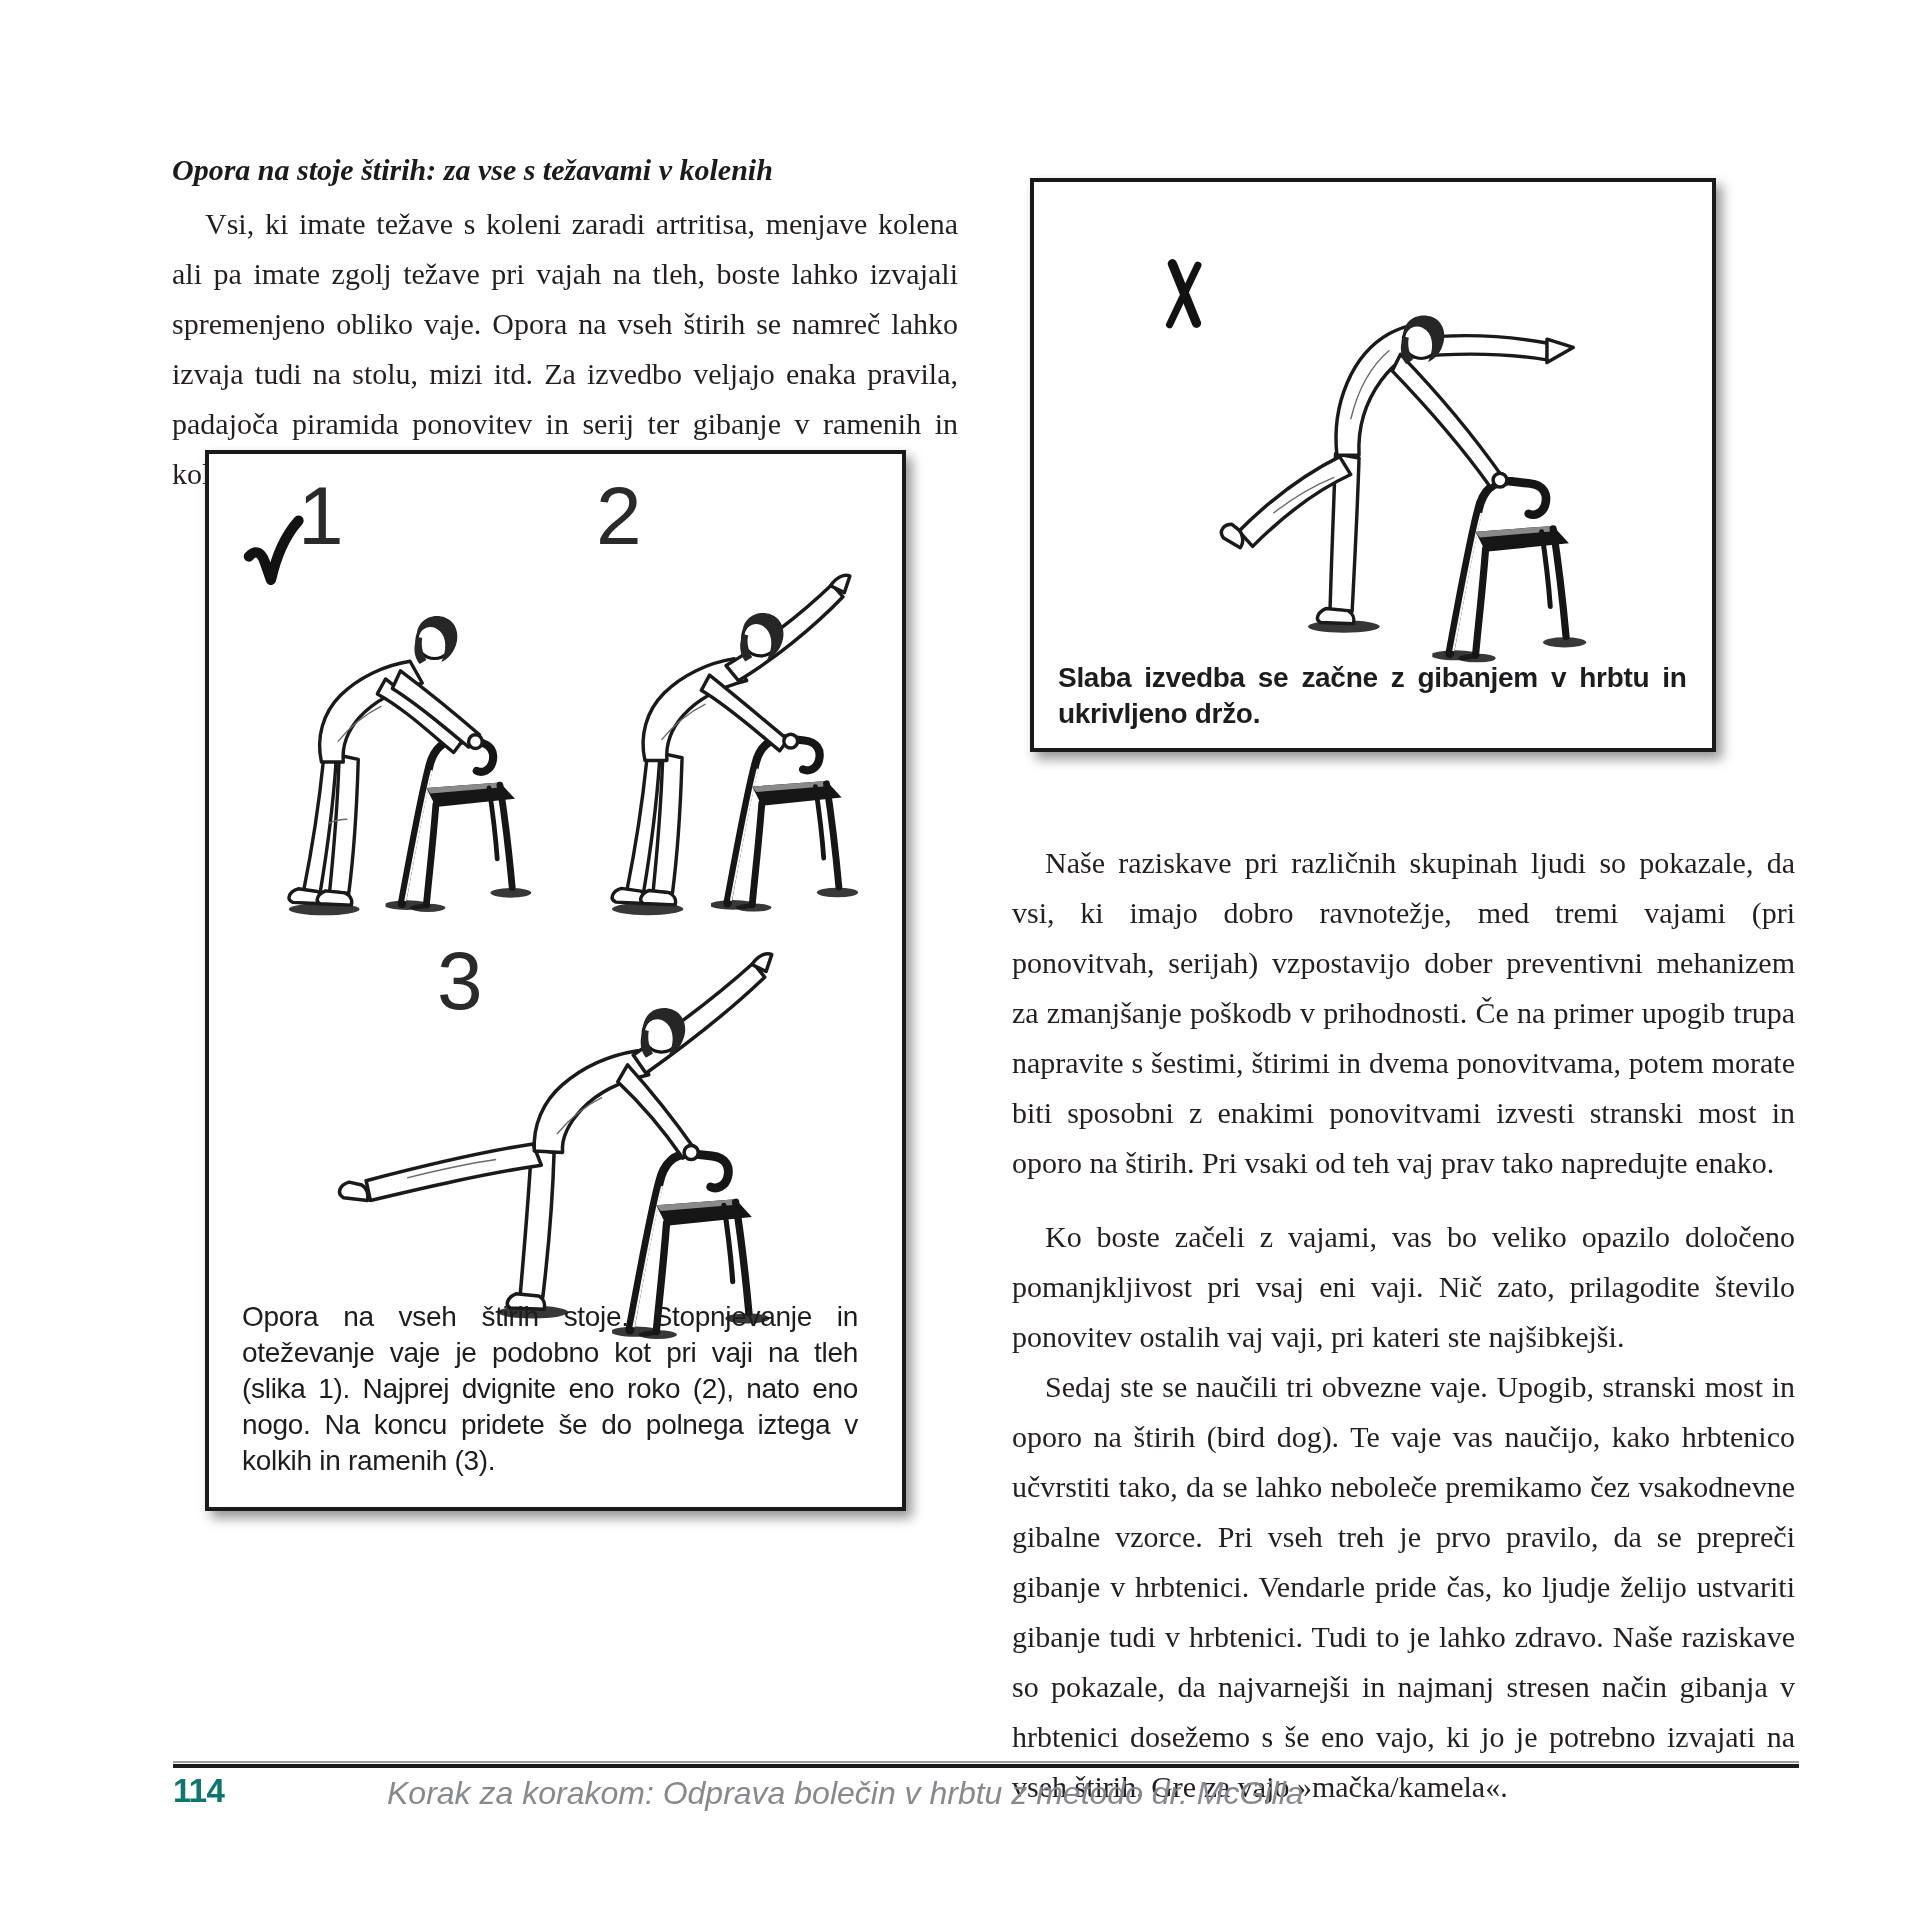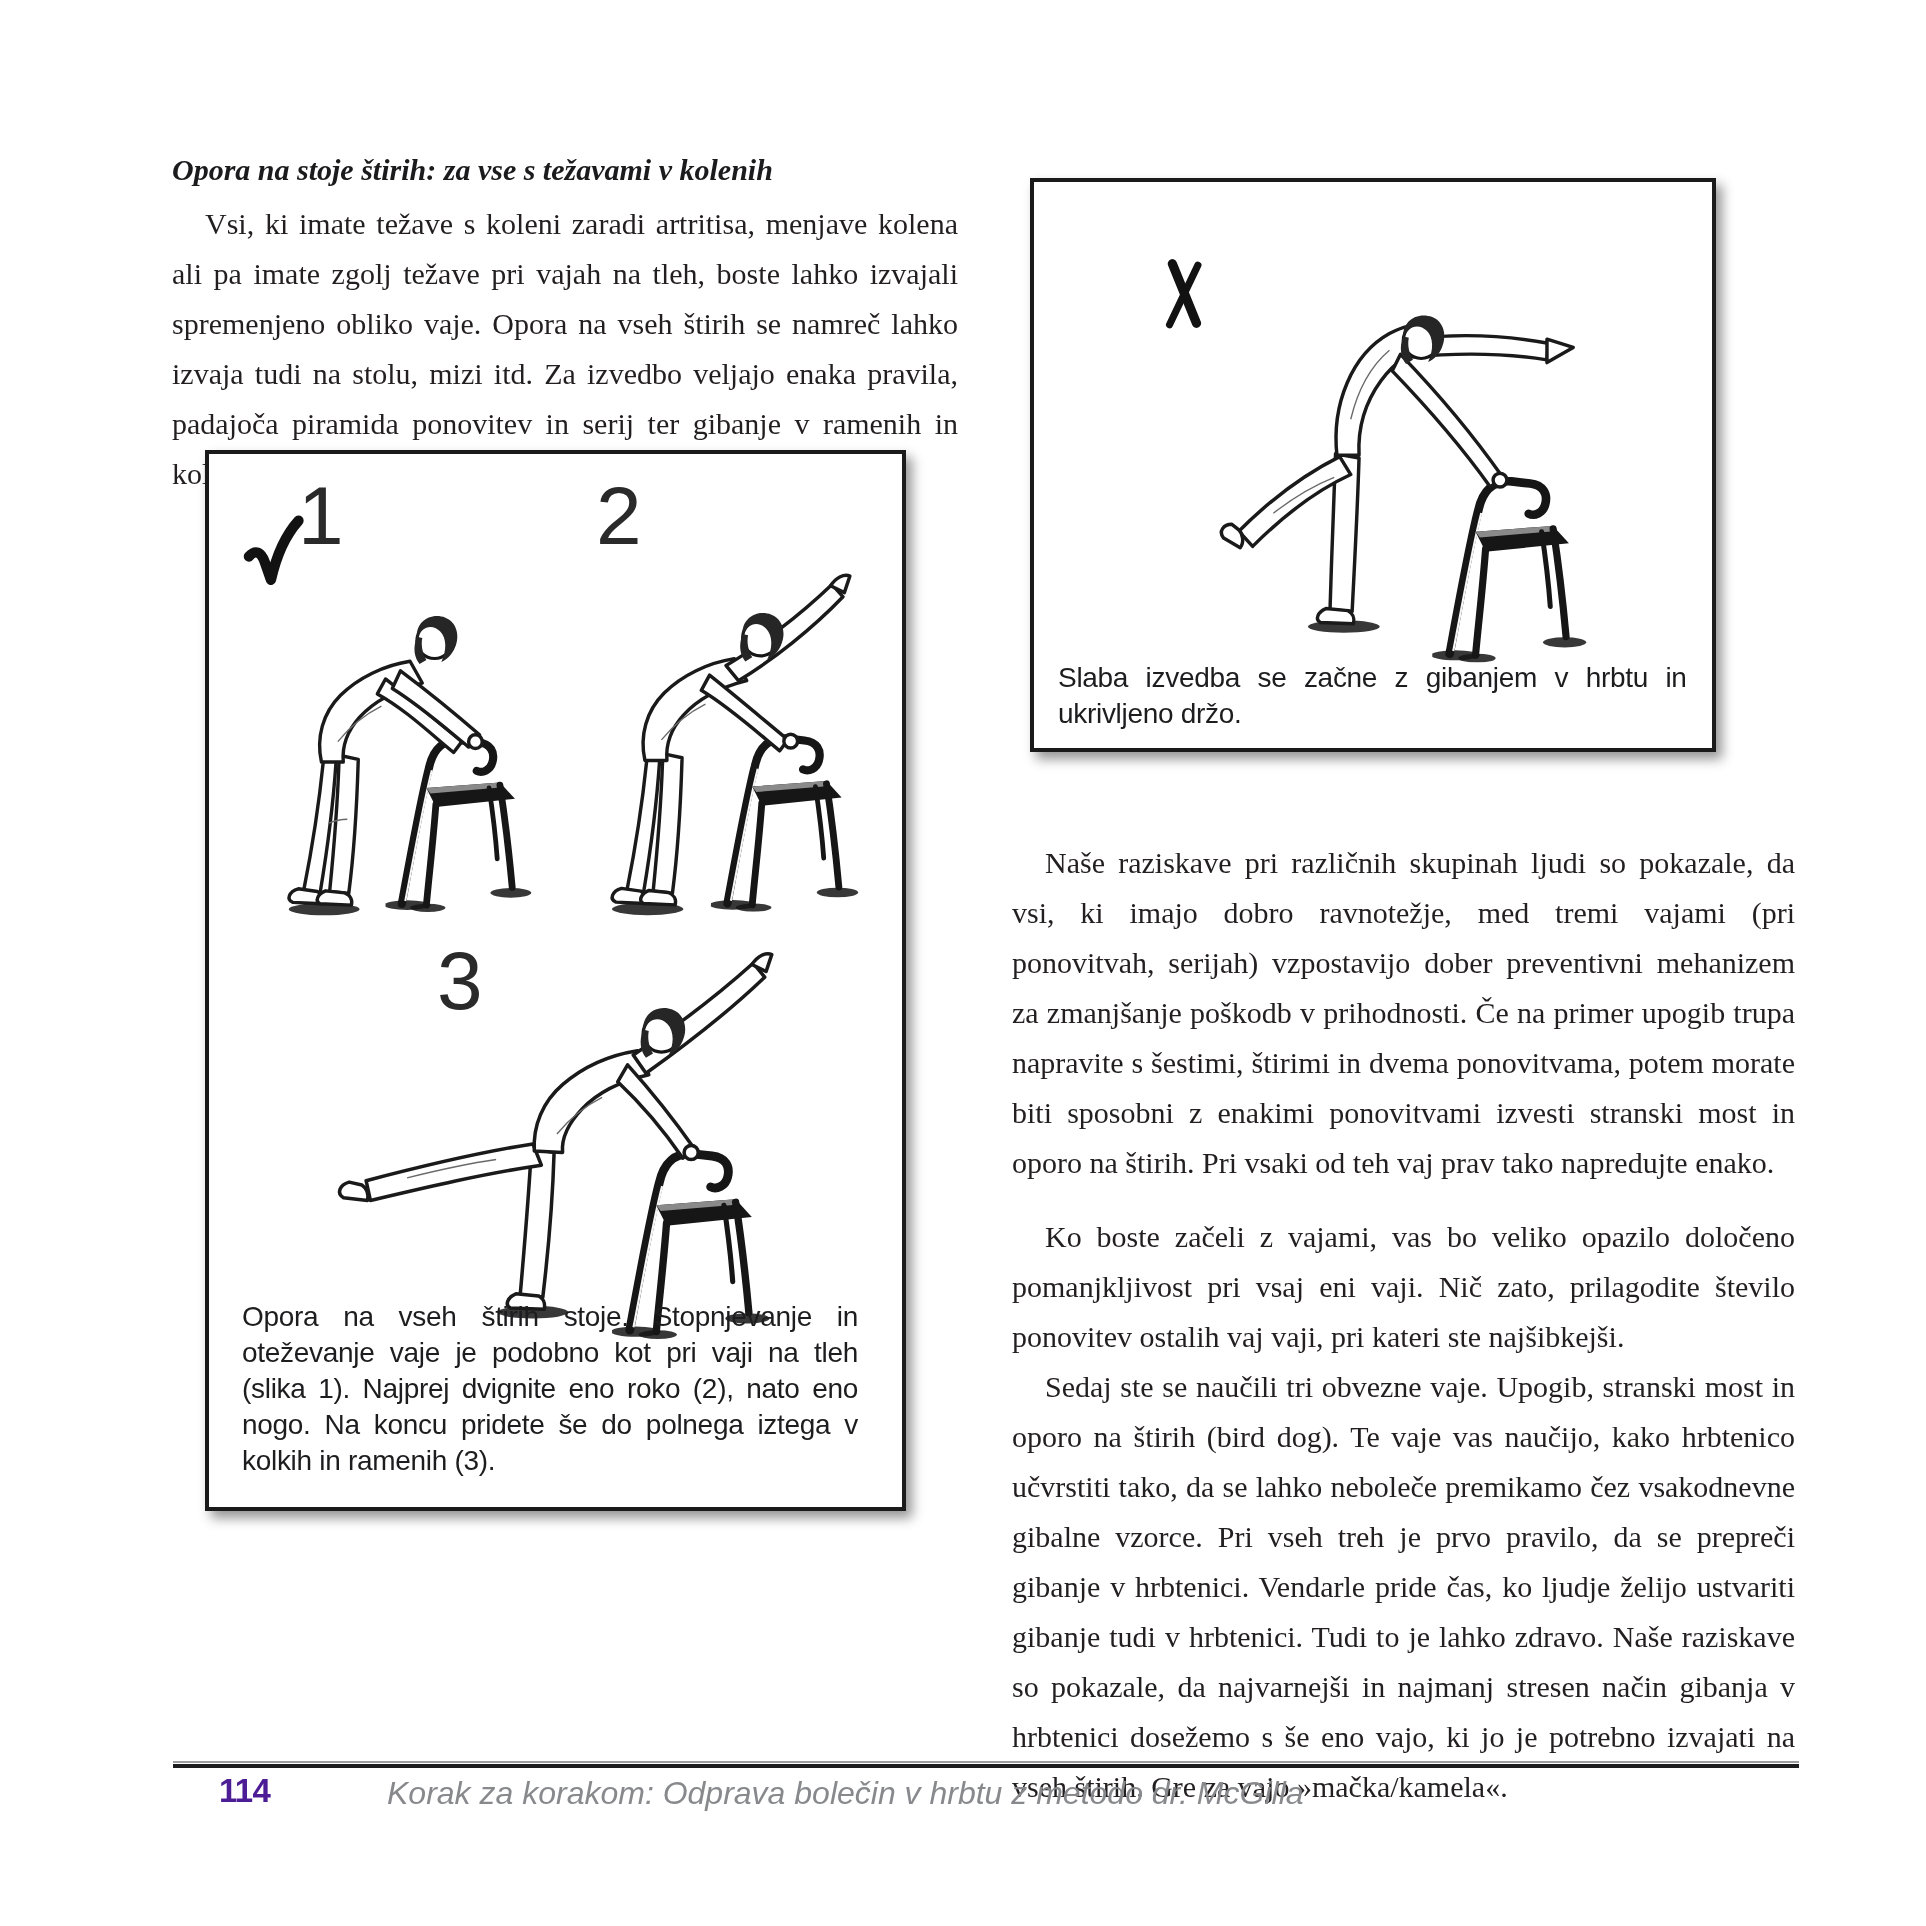--- a/index.html
+++ b/index.html
@@ -34,21 +34,21 @@
   }
   .rc-sub{
     font:italic 700 34px/41px "Liberation Serif",serif;color:#1b1b1d;
     margin:38px 0 18.4px 0;
   }
   .footer-rule{position:absolute;left:173px;top:1761px;width:1626px;}
   .footer-rule .thin{height:2.1px;background:#9b9da0;}
   .footer-rule .thick{height:4.2px;background:#1c1c1e;margin-top:0.7px;}
   .page-num{
     position:absolute;left:173px;top:1773px;
-    font:700 33px/1.1 "Liberation Sans",sans-serif;color:#4c1d95;letter-spacing:-0.7px;margin-left:46px;
+    font:700 33px/1.1 "Liberation Sans",sans-serif;color:#0f766e;letter-spacing:-0.7px;
   }
   .running-title{
     position:absolute;left:387px;top:1776px;
     font:italic 400 32px/1.1 "Liberation Sans",sans-serif;color:#87898c;
   }
   svg .ink{stroke:#1a1a1a;stroke-width:5;stroke-linejoin:round;stroke-linecap:round;fill:#ffffff;}
   svg .hatch{stroke:#6a6a6a;stroke-width:2;fill:none;}
   svg .shadow{fill:#151515;opacity:.85;}
 </style>
 </head>
@@ -143,21 +143,21 @@
       <path class="ink" d="M628,70 C636,58 648,52 656,56 L648,80 Z"></path>
       <use href="#sym-head" x="460" y="120" width="80" height="90"></use>
       <path class="hatch" d="M352,310 C370,288 392,270 416,258"></path>
       <path class="hatch" d="M140,372 C180,362 224,352 266,346"></path>
     </g>
   </svg>
 
   <div class="caption" style="left:33px;right:44px;bottom:28px;">Opora na vseh štirih stoje. Stopnjevanje in oteževanje vaje je podobno kot pri vaji na tleh (slika 1). Najprej dvignite eno roko (2), nato eno nogo. Na koncu pridete še do polnega iztega v kolkih in ramenih (3).</div>
 </div>
 
-<div class="fig-box" style="left:1030px;top:178px;width:678px;height:566px;">
+<div class="fig-box" style="left:1030px;top:178px;width:678px;height:566px;font-weight:bold;">
 
   <svg class="abs" style="left:129px;top:76px;" width="40" height="71" viewBox="0 0 50 100">
     <path d="M10,8 L44,92" fill="none" stroke="#121212" stroke-width="13" stroke-linecap="round"></path>
     <path d="M46,10 L6,94" fill="none" stroke="#121212" stroke-width="10" stroke-linecap="round"></path>
   </svg>
 
   <svg class="abs" style="left:85px;top:30px;" width="516" height="456" viewBox="0 0 700 660">
     <use href="#sym-chair" x="430" y="340" width="250" height="312"></use>
     <g>
       <ellipse class="shadow" cx="302" cy="600" rx="52" ry="9"></ellipse>

